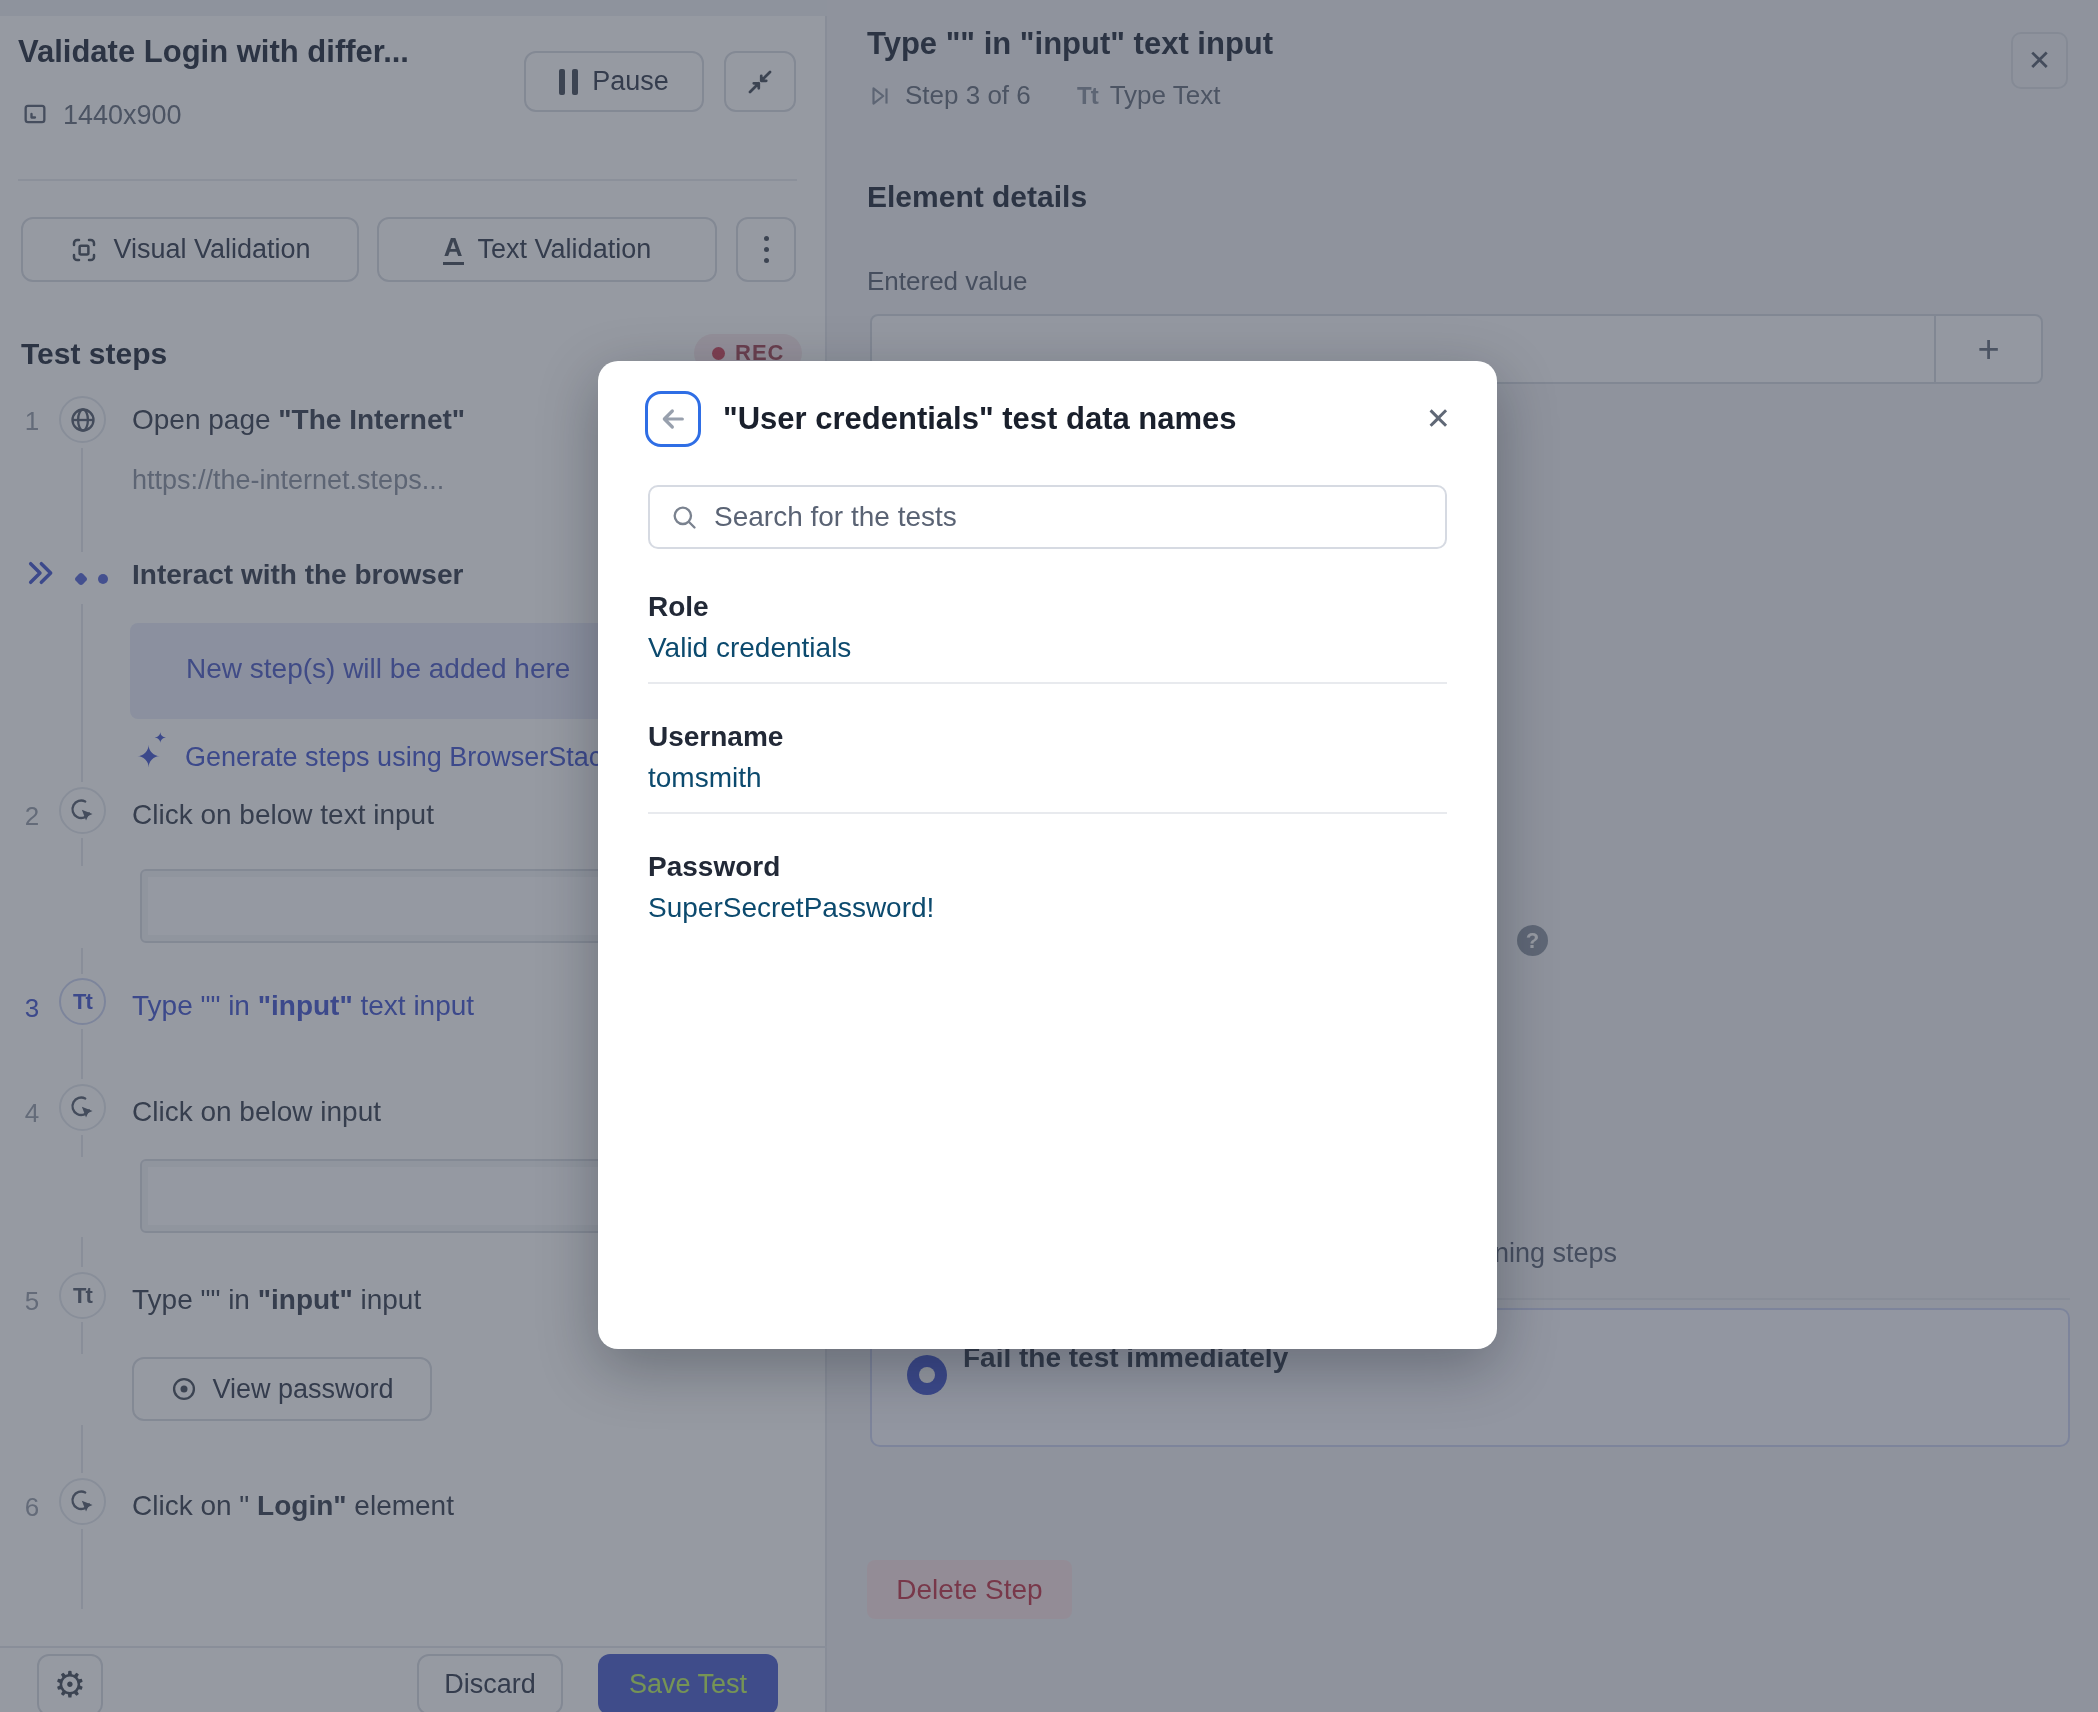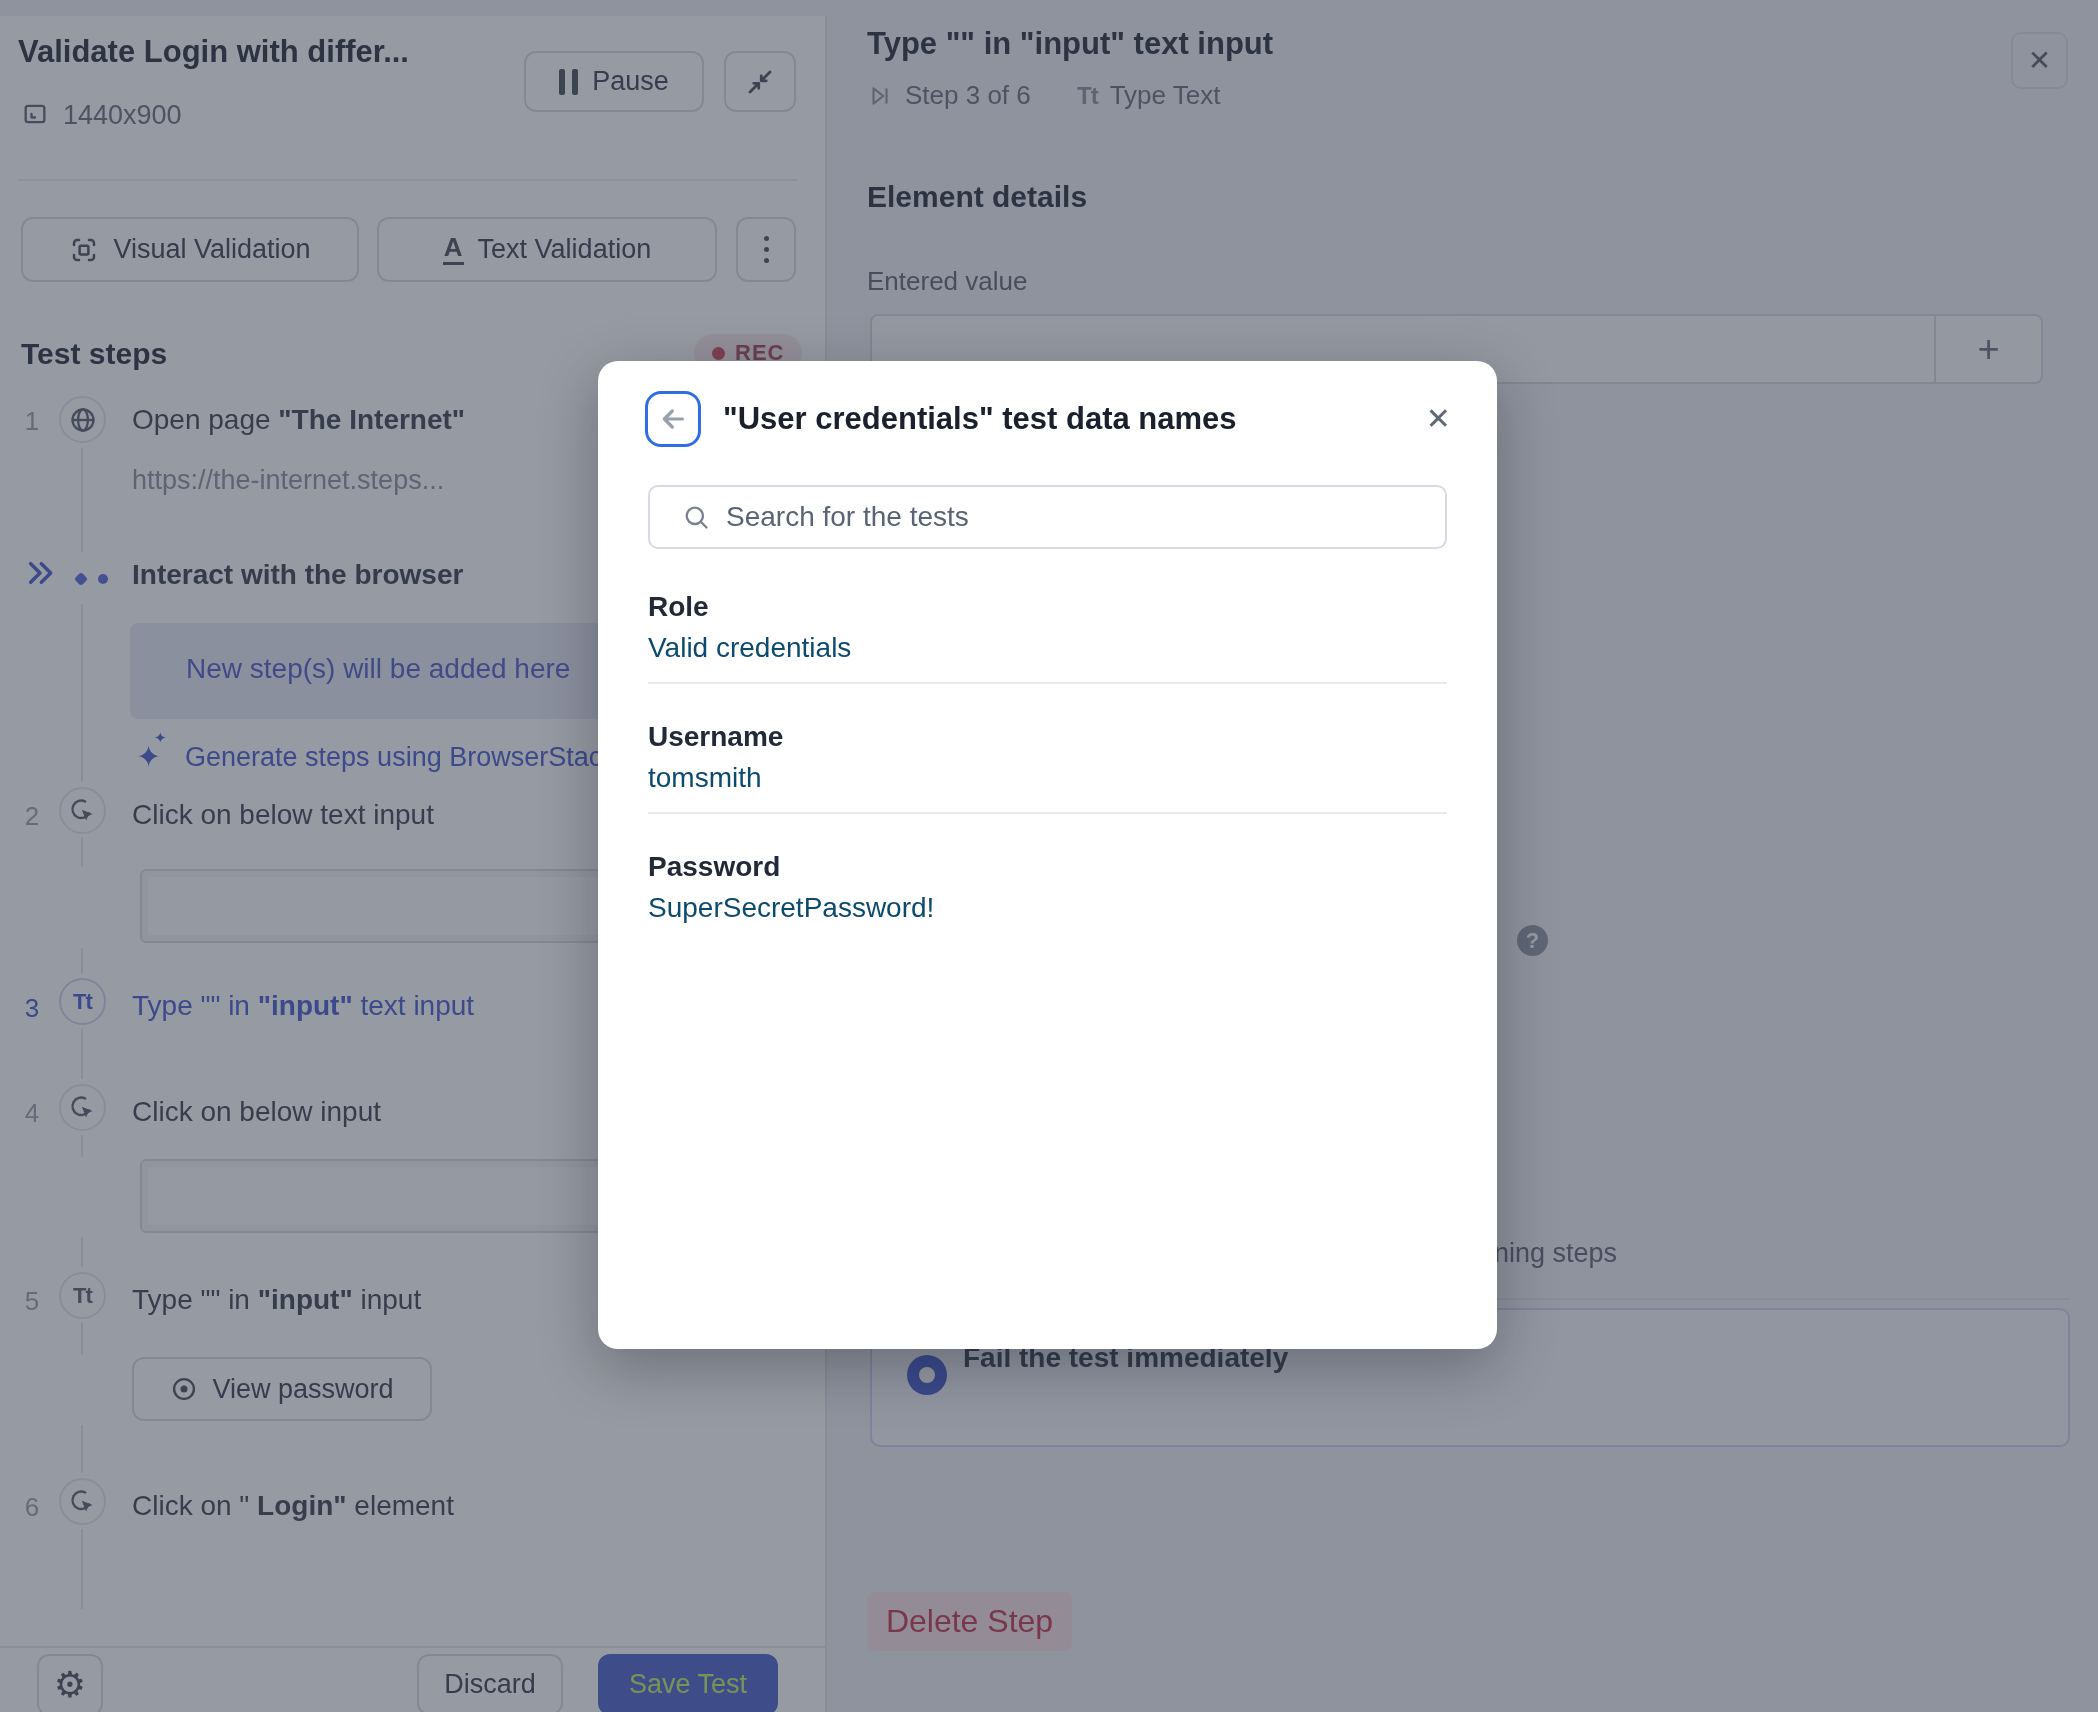--- a/index.html
+++ b/index.html
@@ -65,30 +65,30 @@
   .entered-group .plus-cell { flex: 0 0 107px; border-left: 2px solid #d5d9e0; display: flex; align-items: center; justify-content: center; font-size: 38px; color: #6a7280; cursor: pointer; }
 
   .help-circle { position: absolute; width: 31px; height: 31px; border-radius: 50%; background: #9099a6; color: #ffffff; font-size: 22px; font-weight: 700; display: flex; align-items: center; justify-content: center; }
 
   .fail-box { position: absolute; left: 43px; top: 1308px; width: 1200px; height: 139px; border: 2px solid #ccd3f0; border-radius: 10px; background: #f6f7fd; }
   .radio-on { position: absolute; left: 35px; top: 45px; width: 40px; height: 40px; border-radius: 50%; background: #4a5cd0; }
   .radio-on::after { content: ""; position: absolute; left: 12px; top: 12px; width: 16px; height: 16px; border-radius: 50%; background: #ffffff; }
   .fail-title { position: absolute; left: 91px; top: 32px; font-size: 28px; font-weight: 600; color: #3a4252; white-space: nowrap; }
   .fail-desc { position: absolute; left: 91px; top: 72px; font-size: 27px; color: #4a5cd0; white-space: nowrap; }
 
-  .delete-btn { position: absolute; left: 40px; top: 1592px; width: 205px; height: 59px; background: #f9e3e7; border: none; border-radius: 8px; color: #c23a4e; font-size: 32px; font-weight: 500; display: flex; align-items: center; justify-content: center; cursor: pointer; }
+  .delete-btn { position: absolute; left: 40px; top: 1560px; width: 205px; height: 59px; background: #f9e3e7; border: none; border-radius: 8px; color: #c23a4e; font-size: 28px; font-weight: 500; display: flex; align-items: center; justify-content: center; cursor: pointer; }
 
   
   .dim-overlay { position: absolute; inset: 0; background: rgba(46, 53, 69, 0.5); z-index: 50; }
   .modal { position: absolute; left: 598px; top: 361px; width: 899px; height: 988px; background: #ffffff; border-radius: 20px; box-shadow: 0 18px 60px rgba(10, 15, 28, 0.30); z-index: 60; }
   .modal-header { display: flex; align-items: center; padding: 30px 46px 0 47px; }
   .back-btn { width: 56px; height: 56px; border: 3px solid #2f6ee5; border-radius: 16px; background: #ffffff; display: flex; align-items: center; justify-content: center; color: #98a0ad; cursor: pointer; }
   .modal-title { margin-left: 22px; font-size: 31px; font-weight: 700; color: #1a202c; white-space: nowrap; }
   .modal-close { margin-left: auto; font-size: 30px; color: #606876; background: none; border: none; cursor: pointer; line-height: 1; }
-  .search-box { margin: 38px 50px 0; height: 64px; border: 2px solid #d6dae2; border-radius: 10px; display: flex; align-items: center; padding: 0 32px; gap: 16px; background: #ffffff; }
+  .search-box { margin: 38px 50px 0; height: 64px; border: 2px solid #d6dae2; border-radius: 10px; display: flex; align-items: center; padding: 0 20px; gap: 16px; background: #ffffff; }
   .search-box input { border: none; outline: none; flex: 1; font-size: 28px; color: #2a3342; font-family: "Liberation Sans", sans-serif; background: transparent; }
   .search-box input::placeholder { color: #5a6374; opacity: 1; }
   .td-list { margin: 42px 50px 0; }
   .td-item { padding-bottom: 18px; border-bottom: 2px solid #e8eaee; margin-bottom: 37px; cursor: pointer; }
   .td-item:last-child { border-bottom: none; }
   .td-label { font-size: 28px; font-weight: 700; color: #222937; }
   .td-value { margin-top: 9px; font-size: 28px; color: #0c4a6e; }
 </style>
 </head>
 <body>

